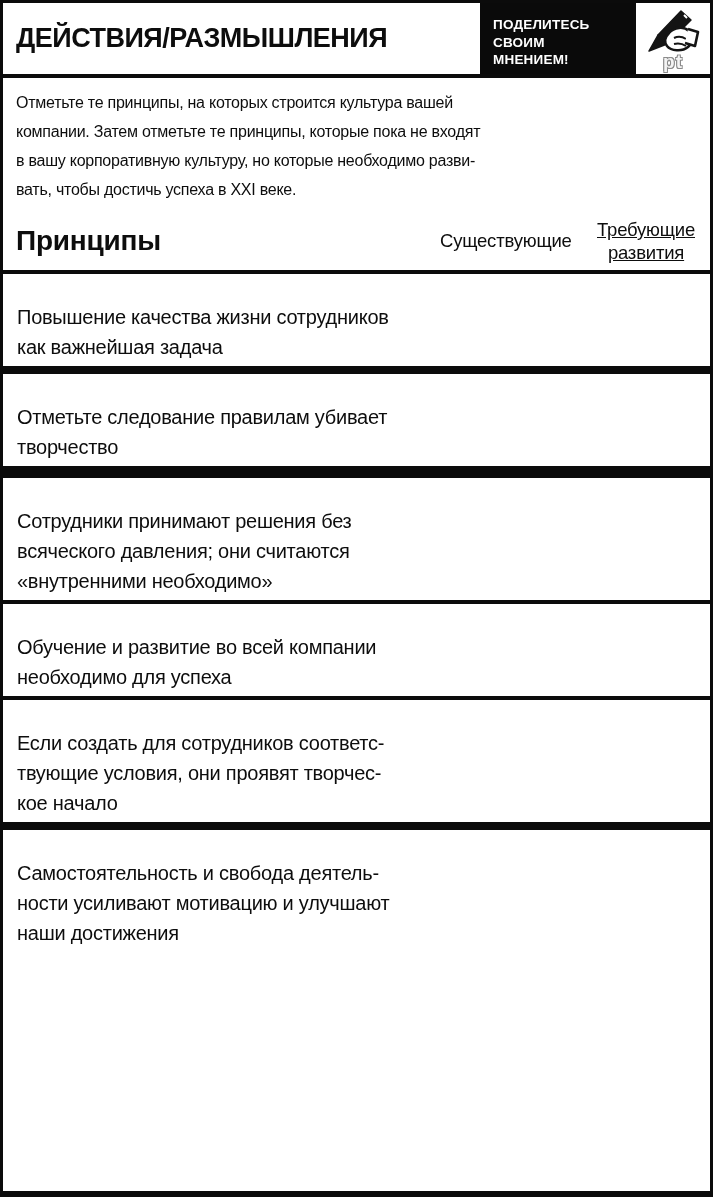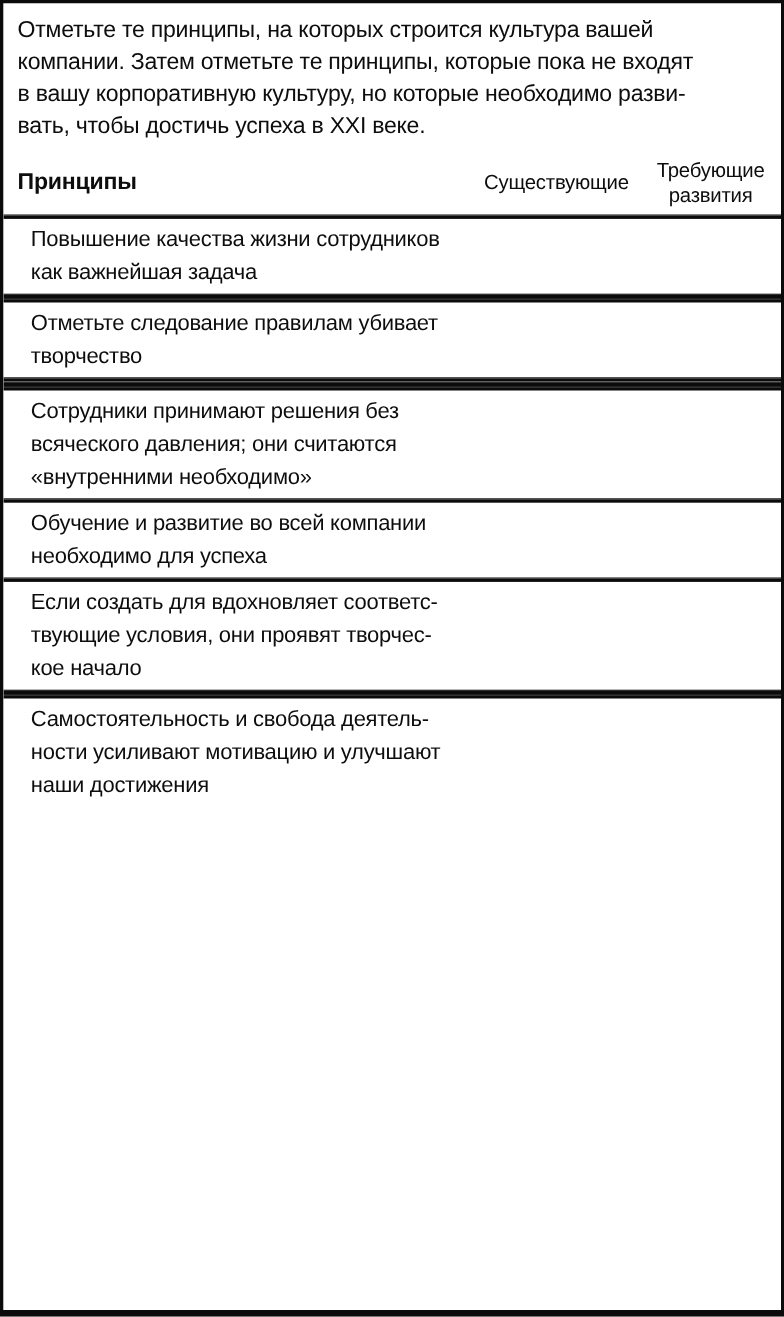--- a/index.html
+++ b/index.html
@@ -62,77 +62,108 @@
     color:#f4f4f4;
     text-shadow:-1px -1px 0 #8a8a8a, 1px -1px 0 #8a8a8a, -1px 1px 0 #8a8a8a, 1px 1px 0 #8a8a8a;
     margin-top:-6px;
     letter-spacing:1px;
   }
 
   
   .intro {
     height:134px;
     padding:10px 13px 0 13px;
-    font-size:21px;
+    font-size:16px;
     line-height:29px;
     letter-spacing:-0.25px;
     white-space:pre-line;
   }
 
   
   .thead {
     height:58px;
     display:flex;
     align-items:center;
     padding:0 8px 0 13px;
   }
   .col-principles {
     flex:1;
-    font-size:21px;
+    font-size:28px;
     font-weight:bold;
     letter-spacing:-0.2px;
   }
   .col-existing {
     width:150px;
     text-align:left;
     font-size:18.5px;
     letter-spacing:-0.2px;
   }
   .col-development {
     width:112px;
     text-align:center;
     font-size:18.5px;
     line-height:23px;
     letter-spacing:-0.2px;
     white-space:pre-line;
+    text-decoration:underline;
   }
 
   .sep {
     height:1px;
     border-top:1.5px solid #0b0b0b;
     border-bottom:3px solid #0b0b0b;
     background:#fff;
   }
 
   .row {
-    padding:4px 25px;
+    padding:4px 14px;
+    margin-top:24px;
   }
   .row-text {
     font-size:20px;
     line-height:30px;
     letter-spacing:-0.25px;
     white-space:pre-line;
     max-width:470px;
   }
 </style>
 </head>
 <body>
 
 <div class="page">
 
+  <div class="page-header">
+    <div class="title-area">
+      <div class="page-title">ДЕЙСТВИЯ/РАЗМЫШЛЕНИЯ</div>
+    </div>
+    <div class="badge">ПОДЕЛИТЕСЬ
+СВОИМ
+МНЕНИЕМ!</div>
+    <div class="icon-box">
+      <span>
+        <svg width="54" height="48" viewBox="0 0 54 48" xmlns="http://www.w3.org/2000/svg">
+          <g stroke="#141414" stroke-linejoin="round">
+
+            <path d="M35 2 L45 11 L21 35 L12 26 Z" fill="#141414" stroke-width="1.5"></path>
+
+            <path d="M38 6 L41 9" stroke="#ffffff" stroke-width="2" fill="none"></path>
+
+            <path d="M12 26 L21 35 L3 42 Z" fill="#141414" stroke-width="1.5"></path>
+
+            <path d="M23 24 c5 -6 15 -7 20 -2 c5 5 4 12 -1 16 c-6 5 -17 4 -21 -1 c-3 -4 -2 -9 2 -13 z" fill="#ffffff" stroke-width="2.6"></path>
+
+            <path d="M28 29 c4 -2 9 -1 12 1 M28 35 c4 -1 9 0 12 2" fill="none" stroke-width="2"></path>
+
+            <path d="M42 20 l10 3 -3 14 -10 -3" fill="#ffffff" stroke-width="2.6"></path>
+          </g>
+        </svg>
+      </span>
+      <div class="pt-label">pt</div>
+    </div>
+  </div>
 
   <div class="intro">Отметьте те принципы, на которых строится культура вашей
 компании. Затем отметьте те принципы, которые пока не входят
 в вашу корпоративную культуру, но которые необходимо разви-
 вать, чтобы достичь успеха в XXI веке.</div>
 
   <div class="thead">
     <div class="col-principles">Принципы</div>
     <div class="col-existing">Существующие</div>
     <div class="col-development">Требующие
@@ -165,21 +196,21 @@
   </div>
   <div class="sep"></div>
 
   <div class="row">
     <div class="row-text">Обучение и развитие во всей компании
 необходимо для успеха</div>
   </div>
   <div class="sep"></div>
 
   <div class="row">
-    <div class="row-text">Если создать для вдохновляет соответс-
+    <div class="row-text">Если создать для сотрудников соответс-
 твующие условия, они проявят творчес-
 кое начало</div>
   </div>
   <div class="sep"></div>
 
   <div class="sep"></div>
 
   <div class="row">
     <div class="row-text">Самостоятельность и свобода деятель-
 ности усиливают мотивацию и улучшают

